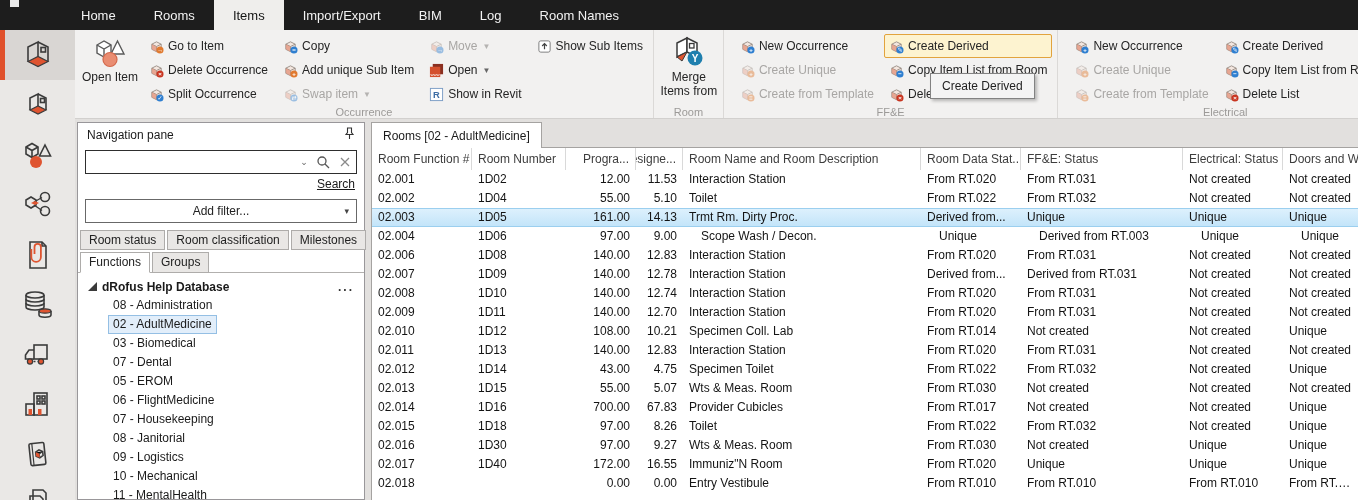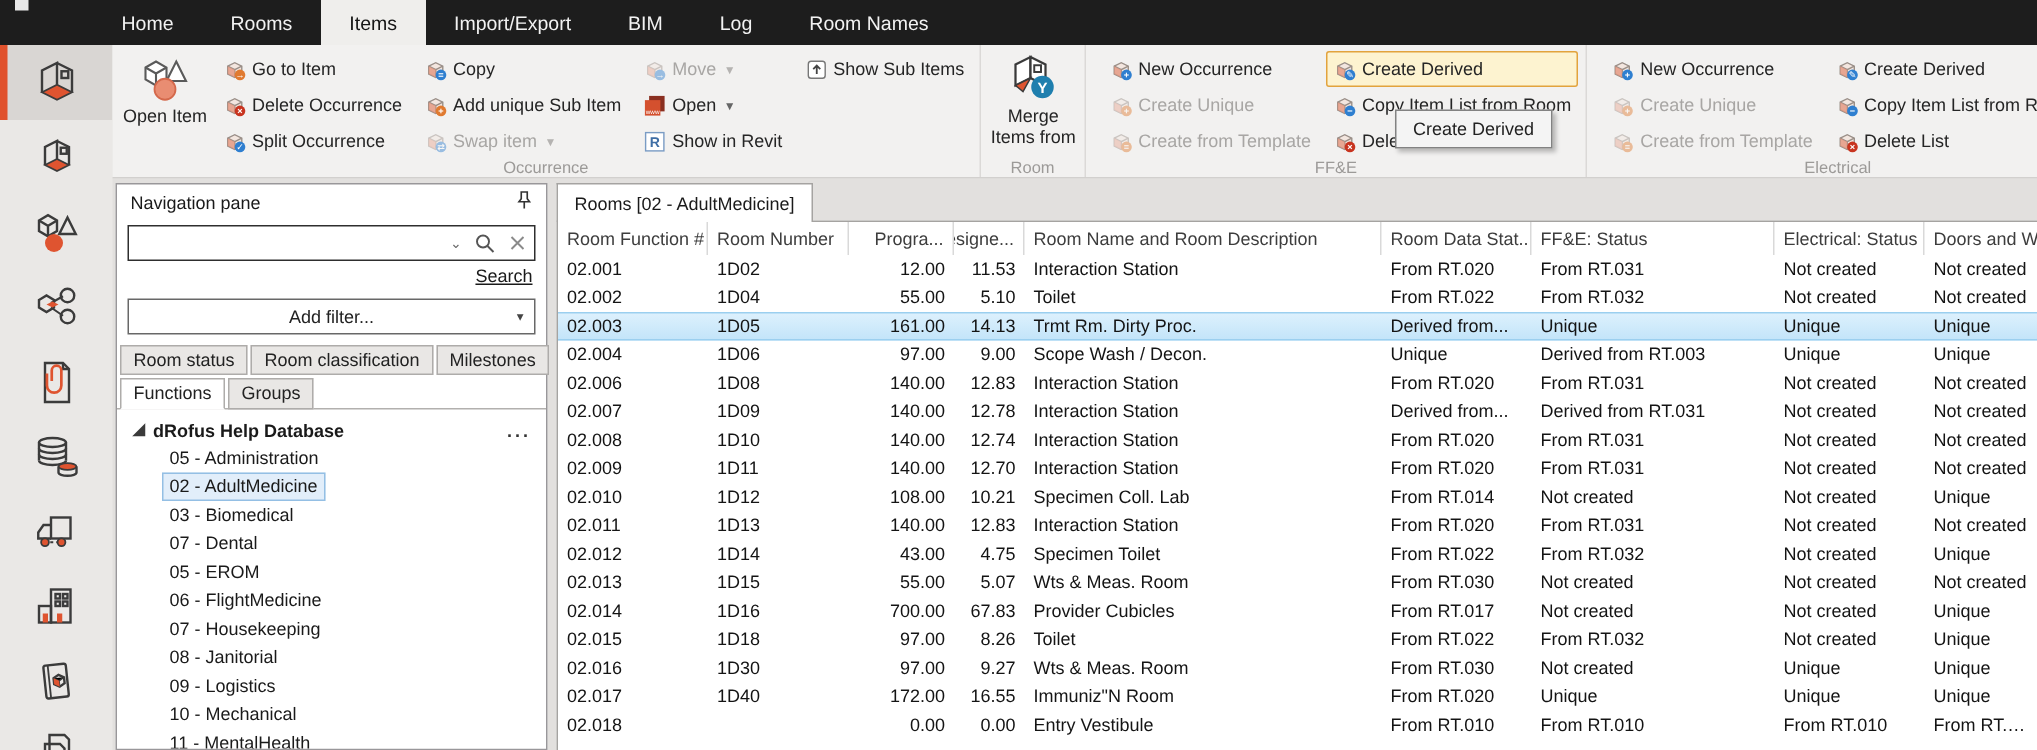--- a/index.html
+++ b/index.html
@@ -487,21 +487,21 @@
     <div class="tree-root">
       <span class="expander">
         <svg width="9" height="9" viewBox="0 0 9 9">
             <polygon points="9,0 9,9 0,9" fill="#3a3a3a"></polygon>
           </svg>
       </span>
       <span class="root-label">dRofus Help Database</span>
       <span class="root-menu">...</span>
     </div>
     <div id="tree-items">
-        <div class="tree-item"><span>05 - Administration</span></div>
+        <div class="tree-item"><span>08 - Administration</span></div>
         <div class="tree-item selected"><span>02 - AdultMedicine</span></div>
         <div class="tree-item"><span>03 - Biomedical</span></div>
         <div class="tree-item"><span>07 - Dental</span></div>
         <div class="tree-item"><span>05 - EROM</span></div>
         <div class="tree-item"><span>06 - FlightMedicine</span></div>
         <div class="tree-item"><span>07 - Housekeeping</span></div>
         <div class="tree-item"><span>08 - Janitorial</span></div>
         <div class="tree-item"><span>09 - Logistics</span></div>
         <div class="tree-item"><span>10 - Mechanical</span></div>
         <div class="tree-item"><span>11 - MentalHealth</span></div>
@@ -557,21 +557,21 @@
           <div class="tcell" style="width: 100px;">Derived from...</div>
           <div class="tcell" style="width: 162px;">Unique</div>
           <div class="tcell" style="width: 100px;">Unique</div>
           <div class="tcell" style="width: 76px;">Unique</div>
         </div>
         <div class="trow">
           <div class="tcell" style="width: 100px;">02.004</div>
           <div class="tcell" style="width: 94px;">1D06</div>
           <div class="tcell right" style="width: 70px;">97.00</div>
           <div class="tcell right" style="width: 47px;">9.00</div>
-          <div class="tcell" style="width: 238px;">Scope Wash / Decon.</div>
+          <div class="tcell" style="width: 238px; margin-left: 12px;">Scope Wash / Decon.</div>
           <div class="tcell" style="width: 100px;">Unique</div>
           <div class="tcell" style="width: 162px;">Derived from RT.003</div>
           <div class="tcell" style="width: 100px;">Unique</div>
           <div class="tcell" style="width: 76px;">Unique</div>
         </div>
         <div class="trow">
           <div class="tcell" style="width: 100px;">02.006</div>
           <div class="tcell" style="width: 94px;">1D08</div>
           <div class="tcell right" style="width: 70px;">140.00</div>
           <div class="tcell right" style="width: 47px;">12.83</div>

